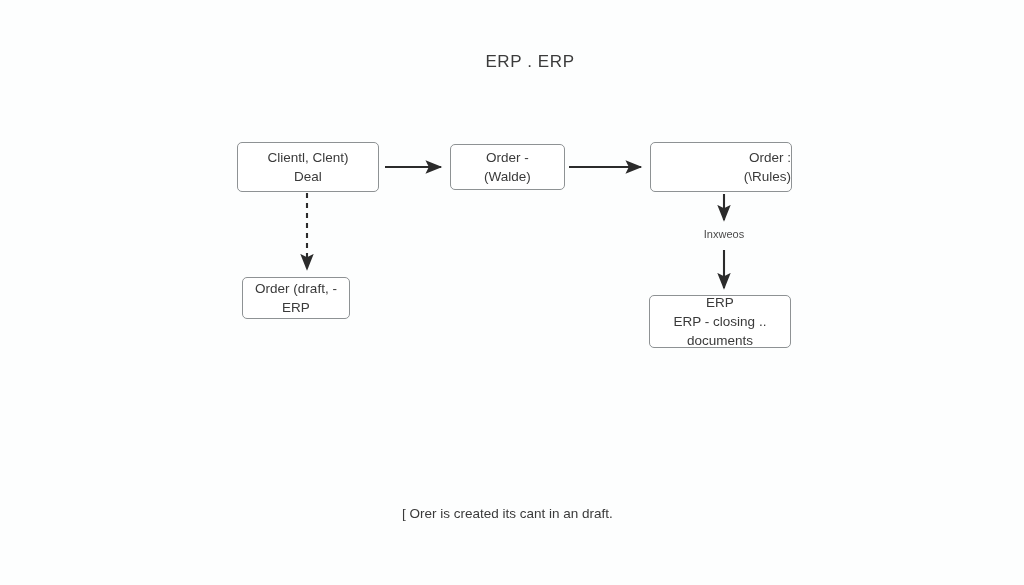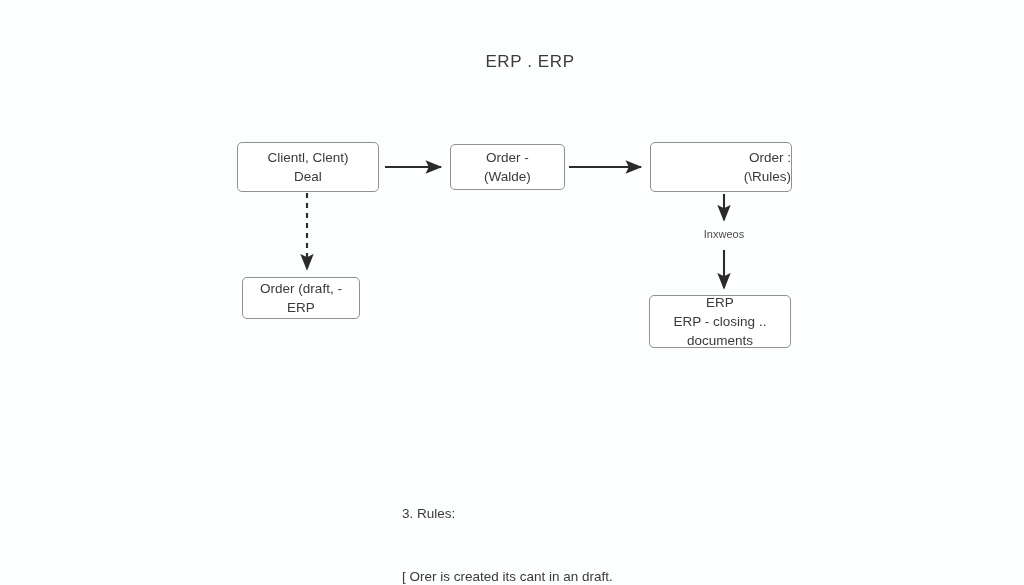--- a/index.html
+++ b/index.html
@@ -46,21 +46,21 @@
     text-align: center;
   }
   .node .line {
     white-space: pre;
     display: block;
   }
   
   #node-client      { left: 237px; top: 142px; width: 142px; height: 50px; }
   #node-order-walde { left: 450px; top: 144px; width: 115px; height: 46px; }
   #node-order-arvoce{ left: 650px; top: 142px; width: 142px; height: 50px; align-items: flex-end; }
-  #node-order-draft { left: 242px; top: 277px; width: 118px; height: 42px; }
+  #node-order-draft { left: 242px; top: 277px; width: 108px; height: 42px; }
   #node-erp-closing { left: 649px; top: 295px; width: 142px; height: 53px; }
 
   .edge-label {
     position: absolute;
     font-size: 11px;
     color: #4a4a4a;
     white-space: pre;
     text-align: center;
   }
   #label-inxweos {
@@ -149,17 +149,16 @@
 
   <div class="node" id="node-erp-closing">
     <span class="line">ERP</span>
     <span class="line">ERP - closing ..</span>
     <span class="line">documents</span>
   </div>
 
   <div class="edge-label" id="label-inxweos">Inxweos</div>
 
   <div class="notes">
-    <span class="note-line">3. Rules:</span>
     <span class="note-line">[ Orer is created its cant in an draft.</span>
   </div>
 
 </div>
 
 </body></html>

